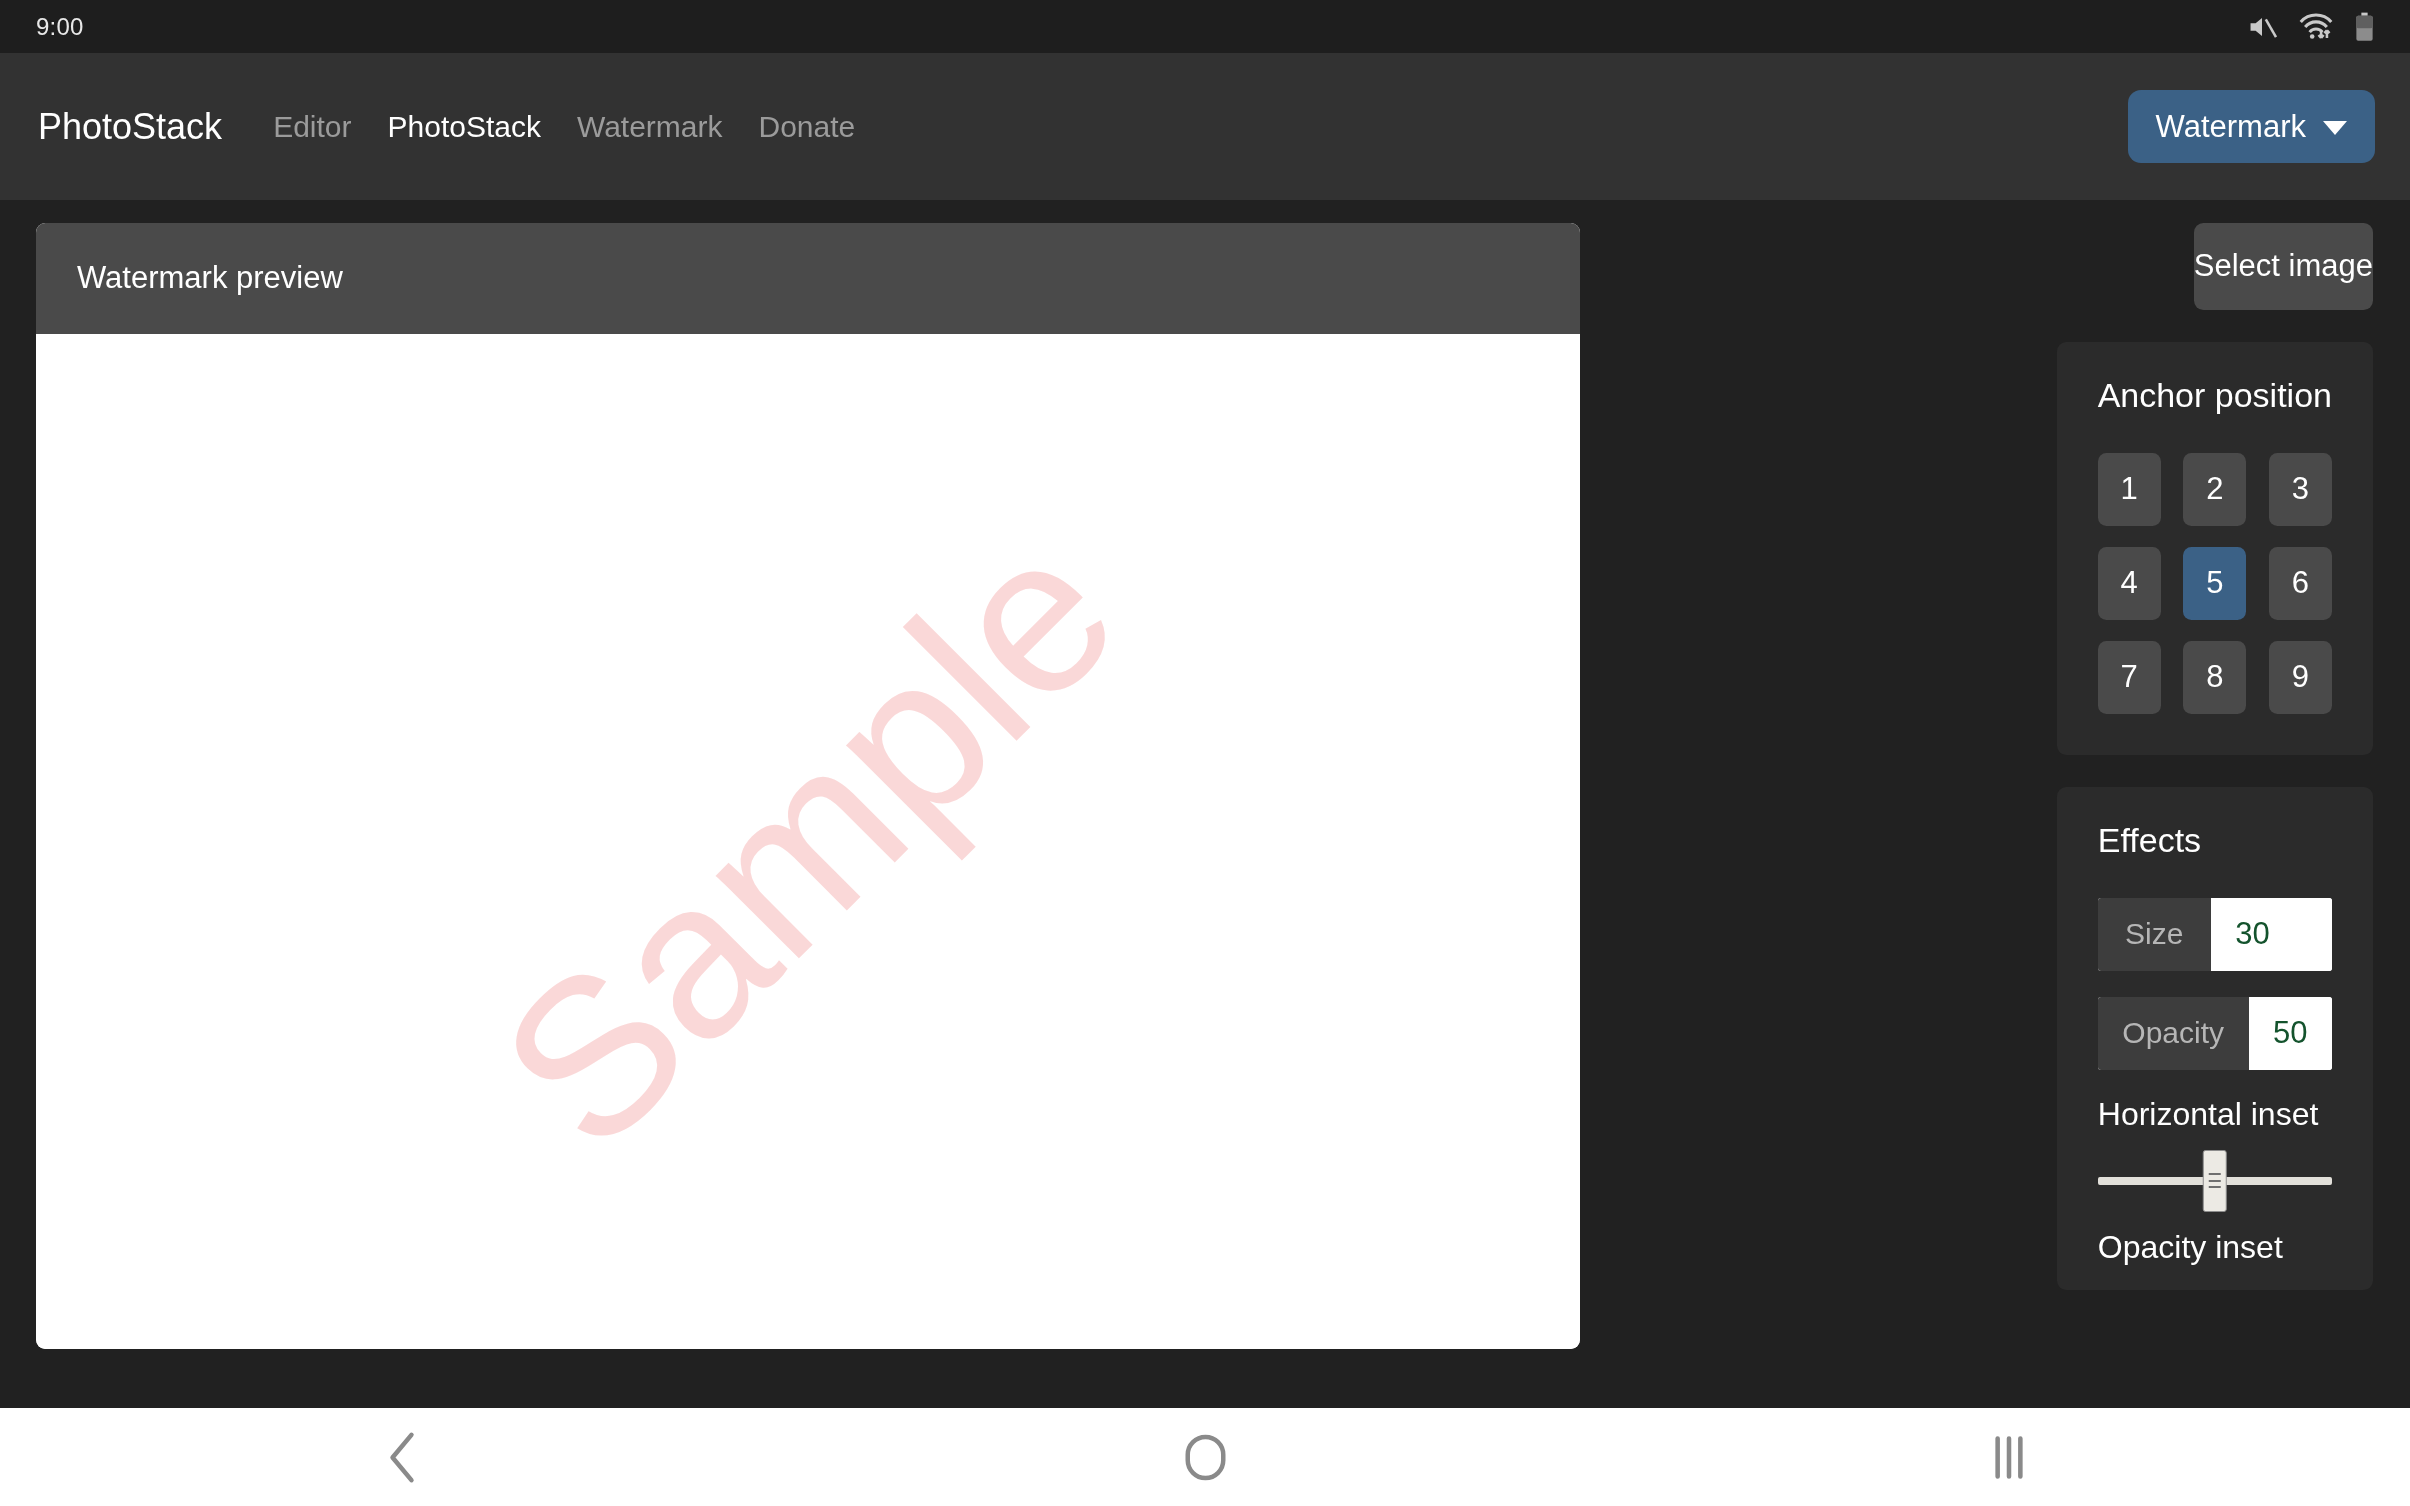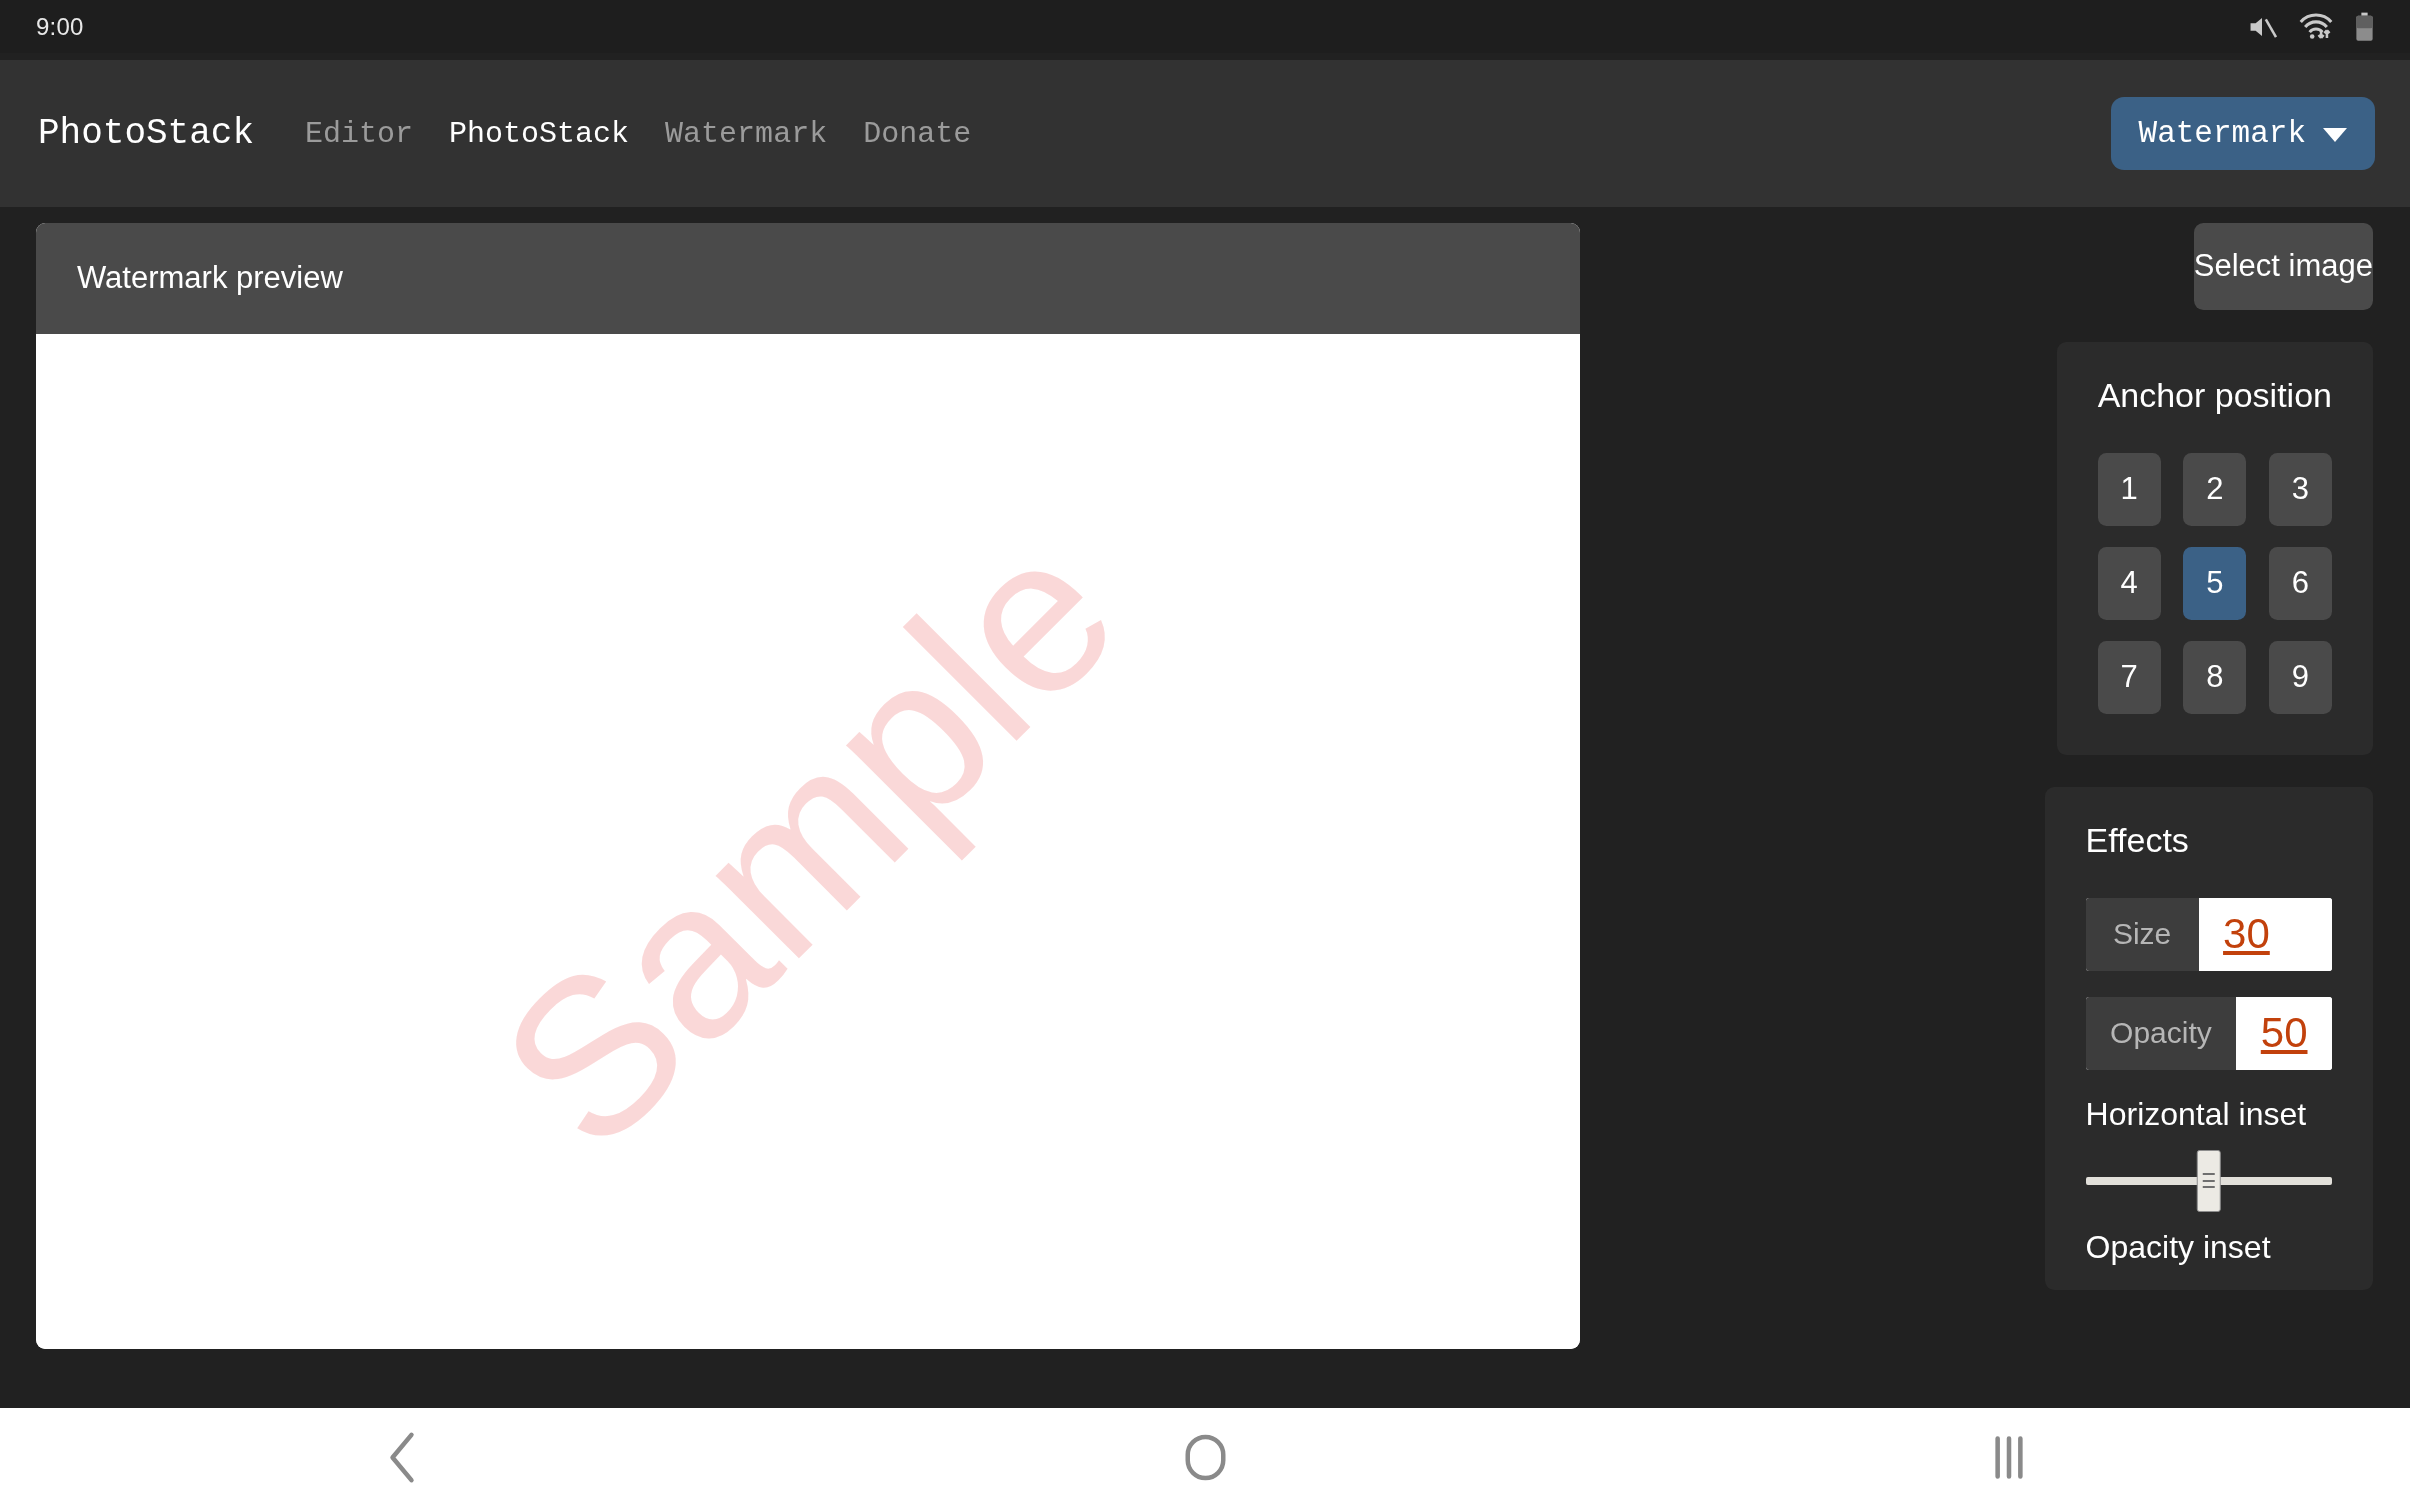--- a/index.html
+++ b/index.html
@@ -29,26 +29,25 @@
     letter-spacing: 0.2px;
   }
   .status-icons {
     margin-left: auto;
     display: flex; align-items: center; gap: 19px;
   }
   .status-icons svg { display: block; }
 
   
   .appbar {
-    position: absolute; left: 0; top: 60px;
+    position: absolute; left: 0; top: 53px;
     width: 2411px; height: 147px;
     background: #323232;
     display: flex; align-items: center;
     padding: 0 36px 0 38px;
-    font-family: Liberation Mono, monospace;
   }
   .brand {
     color: #ffffff;
     font-size: 36px;
     font-weight: 400;
     margin-right: 51px;
     white-space: nowrap;
   }
   .navlinks { display: flex; align-items: center; gap: 36px; }
   .navlink {
@@ -186,26 +185,26 @@
     background: #3d3d3d;
     color: #b6b6b6;
     font-size: 30px;
     display: flex; align-items: center; justify-content: center;
     padding: 0 24.5px;
     min-width: 113px;
   }
   .field-input {
     flex: 1 1 auto;
     background: #ffffff;
-    color: #c2410c;
-    font-size: 42px;
+    color: #14532d;
+    font-size: 31px;
     display: flex; align-items: center;
     padding: 0 24.5px;
     font-family: "Liberation Sans", sans-serif;
-    border: none; outline: none; text-decoration: underline;
+    border: none; outline: none;
   }
   .slider-label {
     color: #ffffff;
     font-size: 32px;
     margin-top: 21px;
     margin-bottom: 32px;
   }
   .slider {
     position: relative;
     height: 32px;

